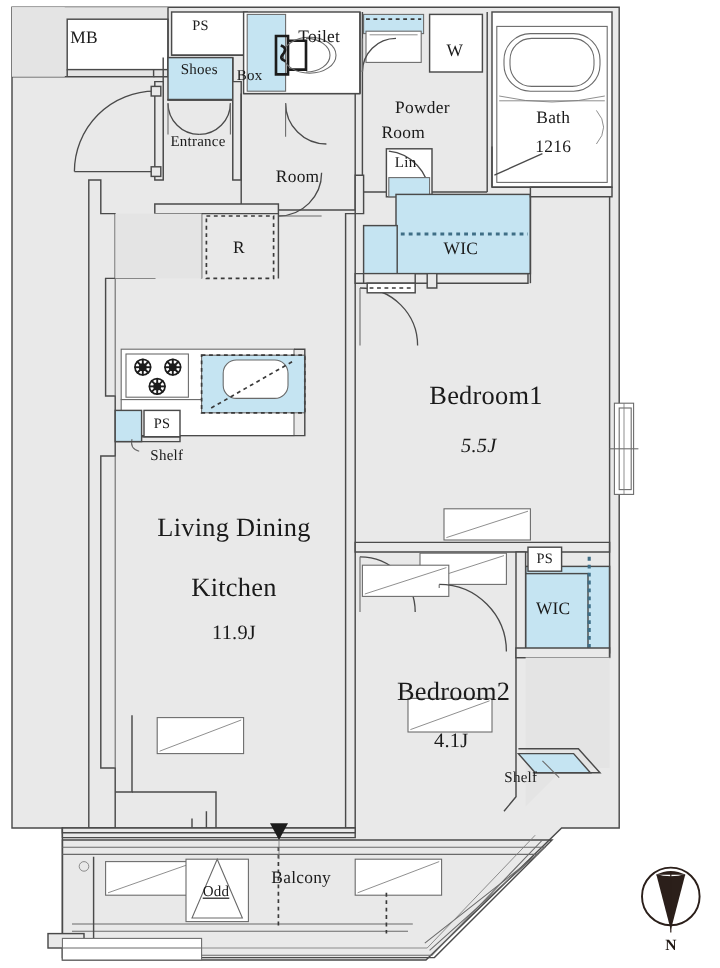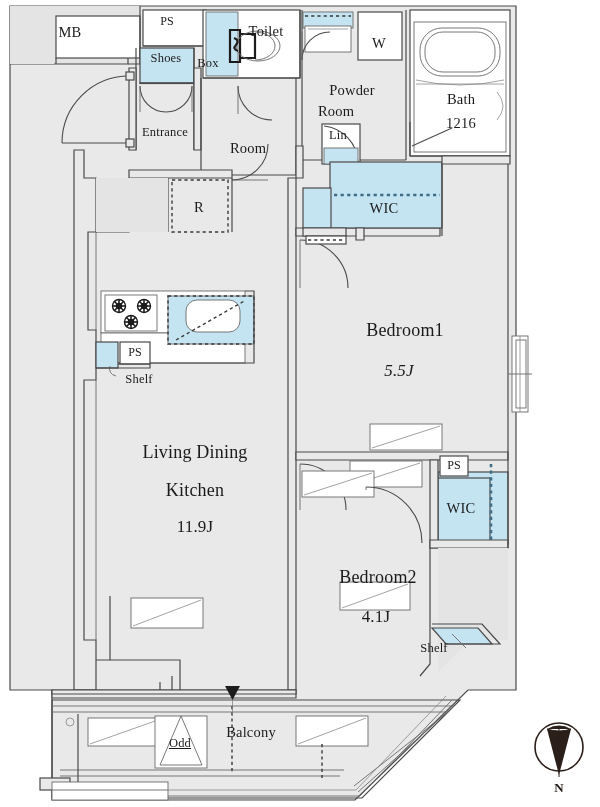--- a/index.html
+++ b/index.html
@@ -25,21 +25,21 @@
   }
   .lbl {
     position: absolute;
     color: #1a1a1a;
     font-family: "Liberation Serif", "DejaVu Serif", serif;
     white-space: nowrap;
     text-align: center;
     line-height: 1.12;
     letter-spacing: 0.2px;
   }
-  .lbl-room { font-size: 18px; font-family: Liberation Serif, serif; }
+  .lbl-room { font-size: 22px; font-family: Liberation Serif, serif; }
   .lbl-area { font-size: 17px; }
   .lbl-mid  { font-size: 14.5px; }
   .lbl-sm   { font-size: 12.5px; }
   .lbl-box  { font-size: 12px; }
   .ctr { transform: translate(-50%, -50%); }
   .compass-n {
     position: absolute;
     font-size: 13px;
     font-weight: bold;
     font-family: "Liberation Serif", "DejaVu Serif", serif;
@@ -379,35 +379,35 @@
 
     <g>
       <circle cx="559" cy="747" r="24" fill="#ffffff" stroke="#2b1f1a" stroke-width="1.6"></circle>
       <path d="M 547,729 A 24,24 0 0 1 571,729 L 559,775 Z" fill="#2b1f1a"></path>
       <path d="M 547,729 A 20,9 0 0 0 571,729" fill="#ffffff" stroke="#2b1f1a" stroke-width="1"></path>
       <line x1="559" y1="727" x2="559" y2="777" stroke="#2b1f1a" stroke-width="1"></line>
     </g>
 
   </svg>
 
-  <div class="lbl lbl-room ctr" style="left:195px; top:452px;">Living Dining</div>
+  <div class="lbl lbl-room ctr" style="left:195px; top:440px;">Living Dining</div>
   <div class="lbl lbl-room ctr" style="left:195px; top:490px;">Kitchen</div>
   <div class="lbl lbl-area ctr" style="left:195px; top:527px;">11.9J</div>
 
   <div class="lbl lbl-room ctr" style="left:405px; top:330px;">Bedroom1</div>
   <div class="lbl lbl-area ctr" style="left:399px; top:371px;font-style:italic;">5.5J</div>
 
   <div class="lbl lbl-room ctr" style="left:378px; top:577px;">Bedroom2</div>
   <div class="lbl lbl-area ctr" style="left:376px; top:617px;">4.1J</div>
 
   <div class="lbl lbl-mid ctr" style="left:70px; top:32px;">MB</div>
   <div class="lbl lbl-box ctr" style="left:167px; top:22px;">PS</div>
   <div class="lbl lbl-sm ctr" style="left:166px; top:58px;">Shoes</div>
   <div class="lbl lbl-sm ctr" style="left:166px; top:63px;margin-left:42px;">Box</div>
-  <div class="lbl lbl-sm ctr" style="left:165px; top:118px;margin-top:14px;">Entrance</div>
+  <div class="lbl lbl-sm ctr" style="left:165px; top:118px;">Entrance</div>
   <div class="lbl lbl-mid ctr" style="left:266px; top:31px;">Toilet</div>
   <div class="lbl lbl-mid ctr" style="left:379px; top:43px;">W</div>
   <div class="lbl lbl-mid ctr" style="left:352px; top:90px;">Powder</div>
   <div class="lbl lbl-mid ctr" style="left:336px; top:111px;">Room</div>
   <div class="lbl lbl-sm ctr" style="left:338px; top:135px;">Lin</div>
   <div class="lbl lbl-mid ctr" style="left:461px; top:99px;text-align:center;">Bath</div>
   <div class="lbl lbl-mid ctr" style="left:461px; top:123px;">1216</div>
   <div class="lbl lbl-mid ctr" style="left:248px; top:148px;">Room</div>
   <div class="lbl lbl-mid ctr" style="left:384px; top:208px;">WIC</div>
   <div class="lbl lbl-mid ctr" style="left:199px; top:207px;">R</div>

